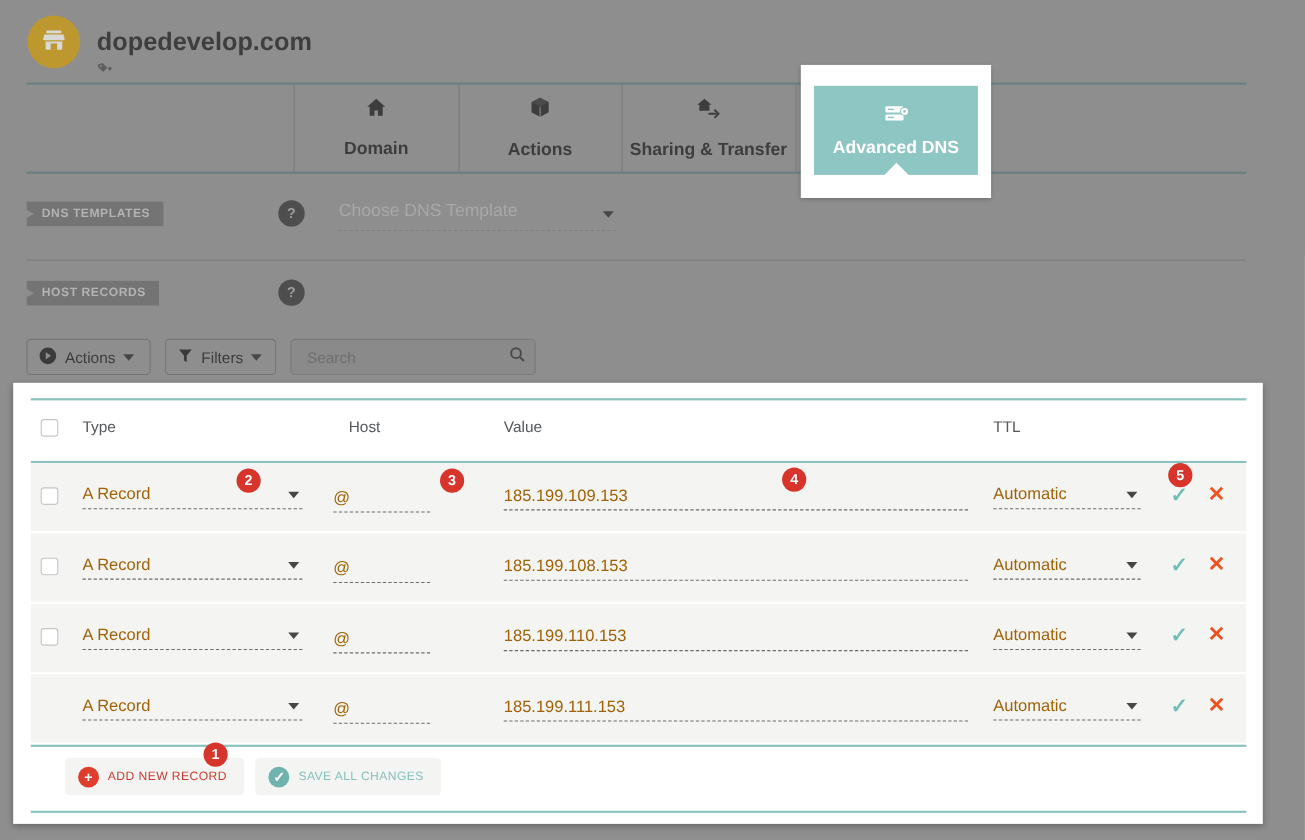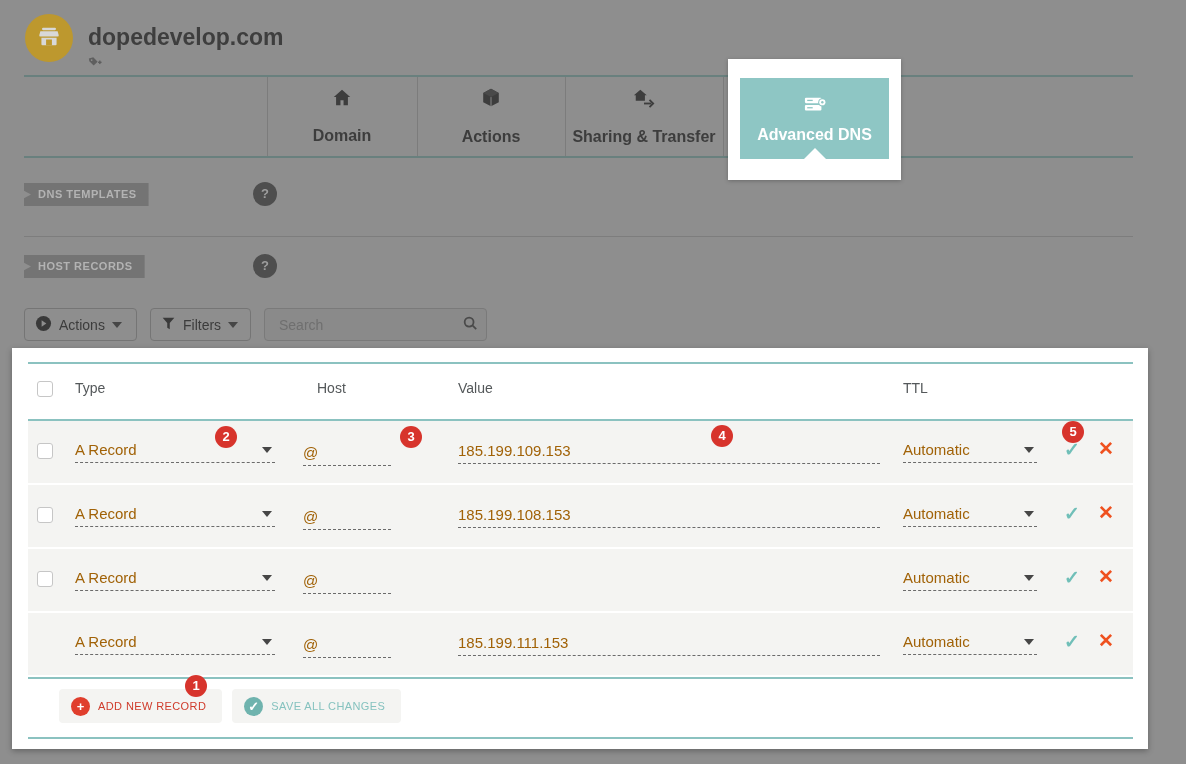--- a/index.html
+++ b/index.html
@@ -137,20 +137,24 @@
           <path d="M14 18h8" stroke="#3d3d3d" stroke-width="2" fill="none"></path>
           <path d="M20 14l4 4-4 4" stroke="#3d3d3d" stroke-width="2" fill="none"></path>
         </svg>
       </span>
       <span class="tlabel">Sharing &amp; Transfer</span>
     </div>
   </div>
 
   <div class="ribbon" style="top:183px">DNS TEMPLATES</div>
   <div class="qmark" style="left:253px;top:182px">?</div>
+  <div class="tpl-select">
+    <span>Choose DNS Template</span>
+    <span class="caret"></span>
+  </div>
   <div class="sec-div"></div>
 
   <div class="ribbon" style="top:255px">HOST RECORDS</div>
   <div class="qmark" style="left:253px;top:254px">?</div>
 
   <div class="tbtn" style="left:24px;width:113px">
     <span>
       <svg width="17" height="17" viewBox="0 0 18 18">
           <circle cx="9" cy="9" r="8" fill="#3a3a3a"></circle>
           <path d="M7 5.5l5 3.5-5 3.5z" fill="#8e8e8e"></path>
@@ -248,20 +252,23 @@
   </div>
         <div class="rrow">
     <div class="chk"></div>
     <div class="field f-type">
       <span>A Record</span>
       <span class="caret"></span>
     </div>
     <div class="field f-host">
       <span>@</span>
     </div>
+    <div class="field f-value">
+      <span>185.199.110.153</span>
+    </div>
     <div class="field f-ttl">
       <span>Automatic</span>
       <span class="caret"></span>
     </div>
     <div class="row-check">✓</div>
     <div class="row-x">✕</div>
   </div>
         <div class="rrow">
 
     <div class="field f-type">

